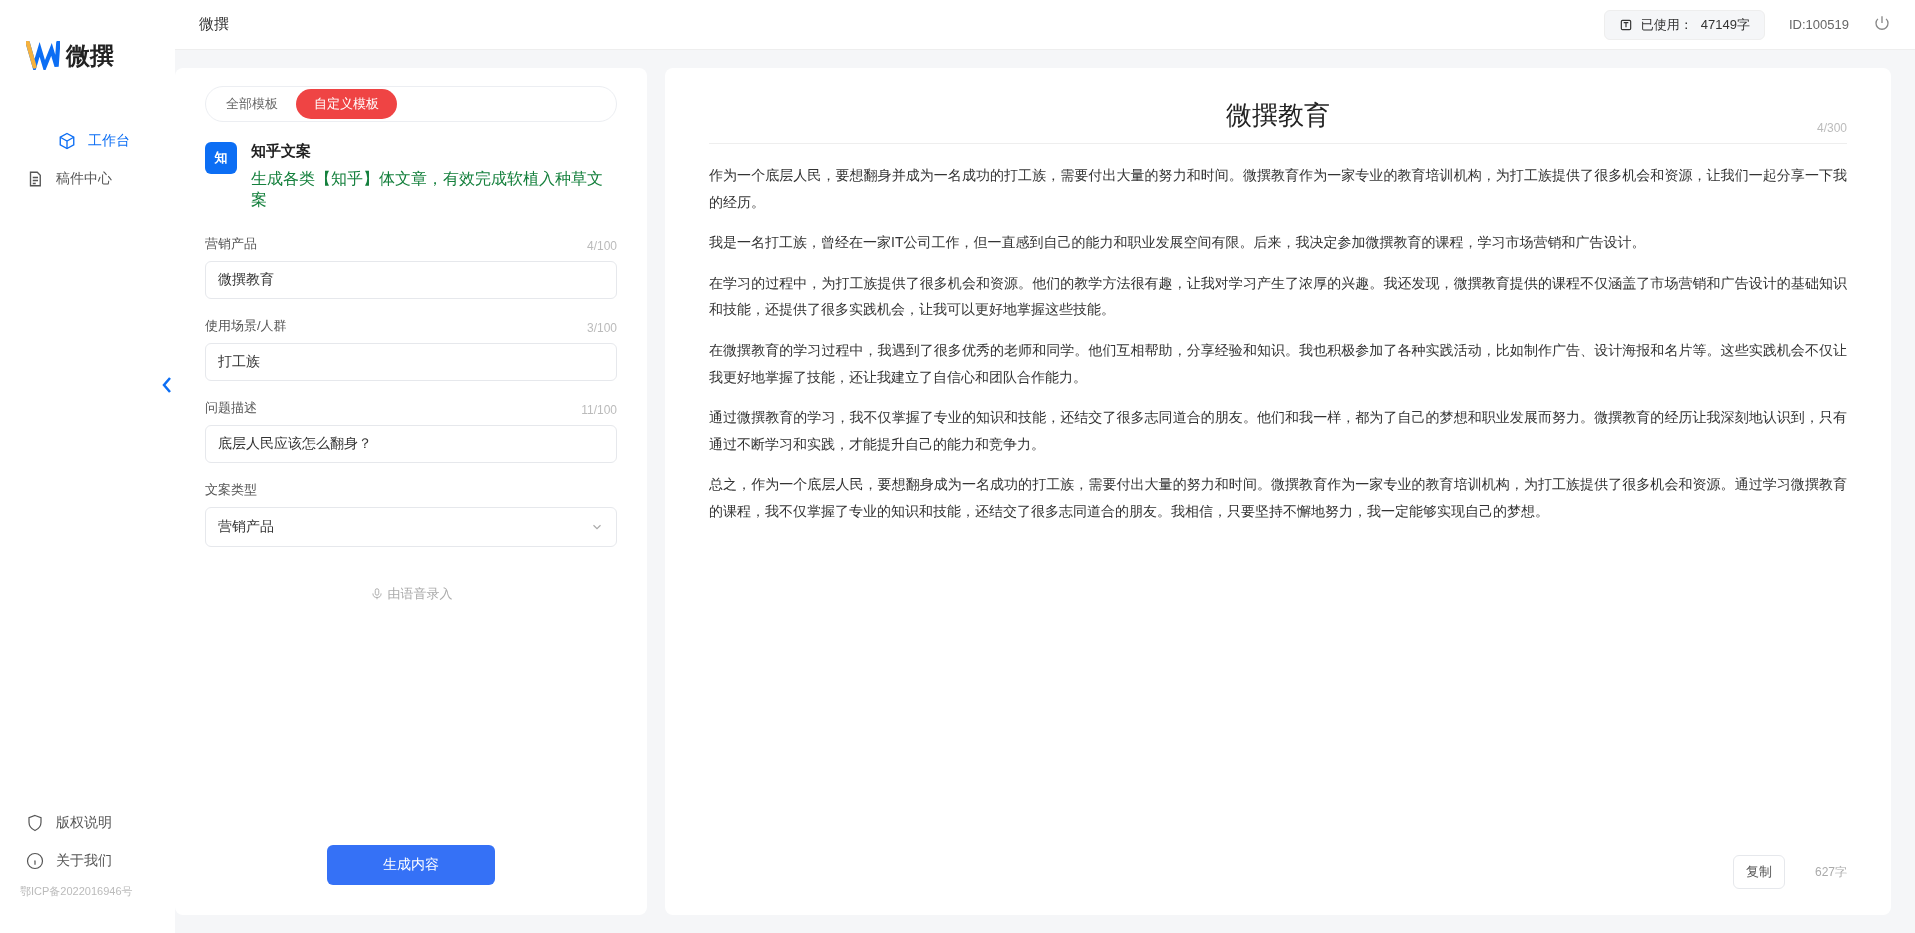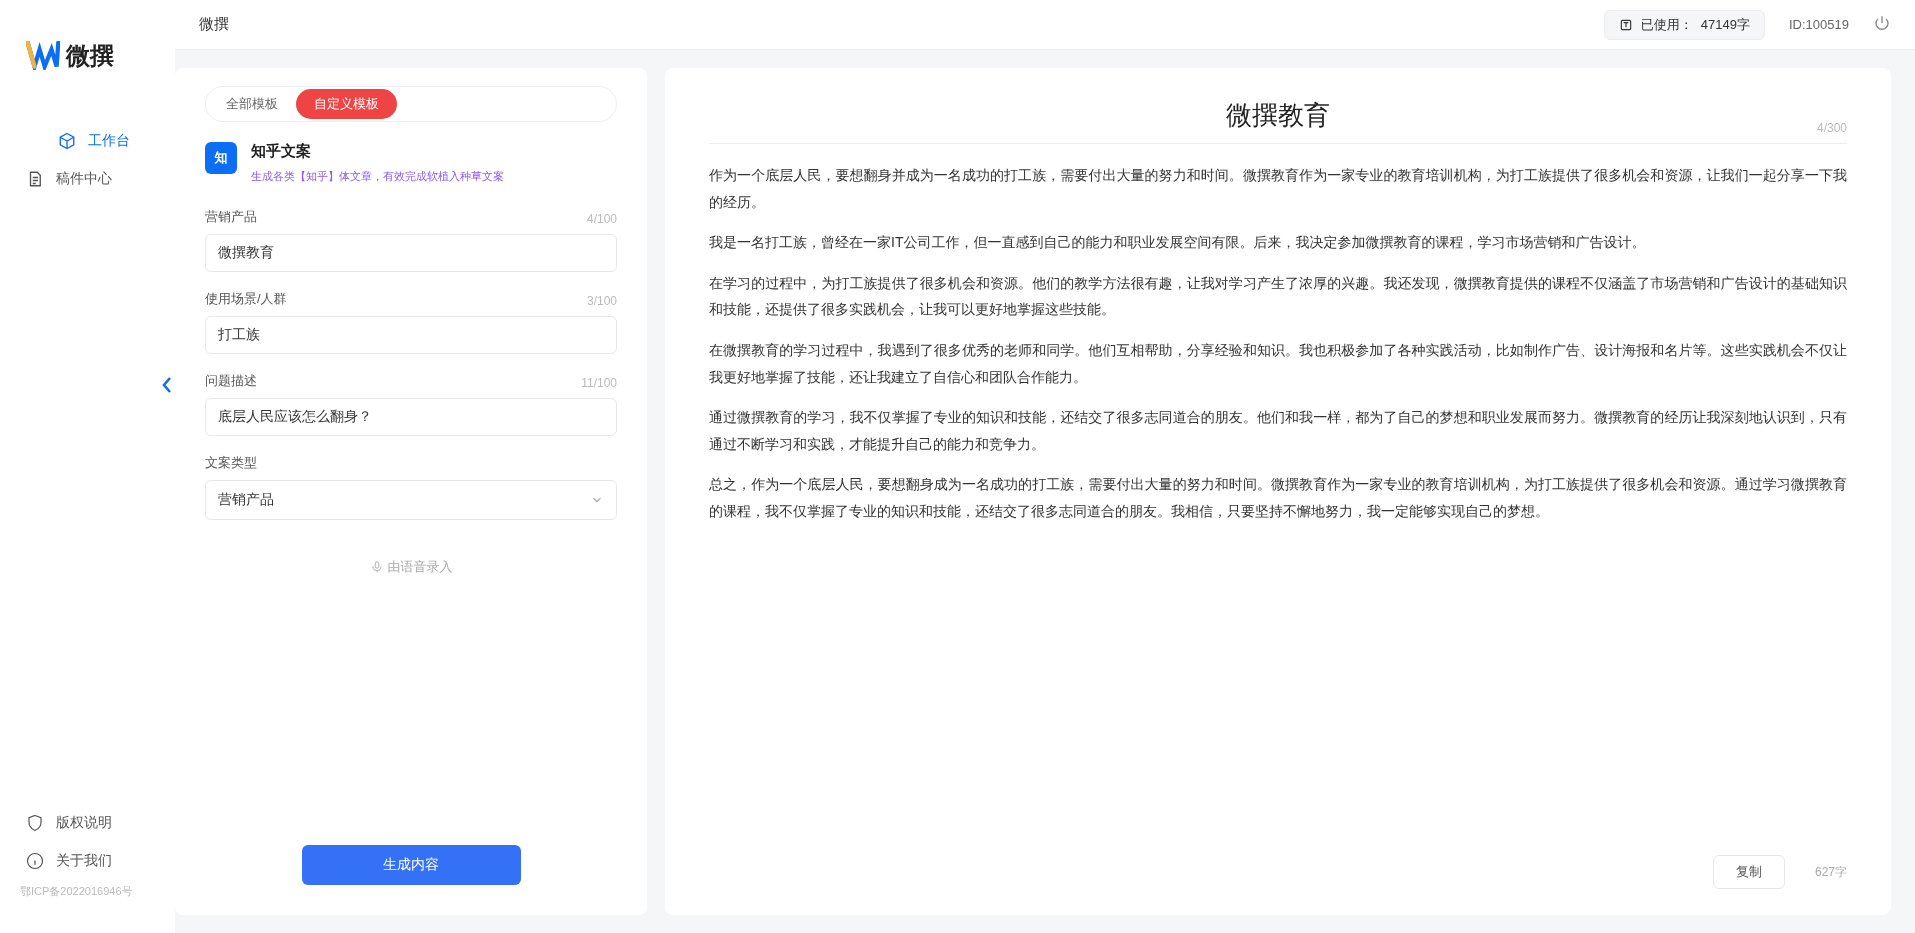--- a/index.html
+++ b/index.html
@@ -44,44 +44,44 @@
   .panel { background: #fff; border-radius: 8px; display: flex; flex-direction: column; }
   .panel-left { width: 472px; padding: 18px 30px 30px; }
   
   .tabs-pill { display: inline-flex; background: #fff; border: 1px solid #eceef2; border-radius: 999px; padding: 2px; margin-bottom: 20px; }
   .tab-pill { padding: 6px 18px; border-radius: 999px; font-size: 13px; cursor: pointer; color: #666; }
   .tab-pill.active { background: #ef4444; color: #fff; }
   
   .template-header { display: flex; gap: 14px; align-items: flex-start; margin-bottom: 24px; }
   .zhihu-badge { width: 32px; height: 32px; border-radius: 6px; background: #0c6ef4; color: #fff; display: flex; align-items: center; justify-content: center; font-size: 13px; font-weight: 600; flex-shrink: 0;}
   .template-title { font-size: 15px; font-weight: 600; color: #222; margin-bottom: 8px; }
-  .template-desc { font-size: 11px; color: #8b5cf6; }
+  .template-desc { font-size: 16px; color: #15803d; }
   
   .field-block { margin-bottom: 18px; }
   .field-label-row { display: flex; justify-content: space-between; align-items: flex-end; margin-bottom: 8px; }
   .field-label { font-size: 13px; color: #555; }
   .field-counter { font-size: 12px; color: #bbb; }
   .field-input { width: 100%; border: 1px solid #e6e8ec; border-radius: 6px; padding: 10px 12px; font-size: 14px; color: #333; outline: none; background: #fff; font-family: inherit; }
   .field-select { width: 100%; border: 1px solid #e6e8ec; border-radius: 6px; padding: 10px 12px; font-size: 14px; color: #333; background: #fff; display:flex; justify-content:space-between; align-items:center; cursor:pointer;}
   .field-select svg{width:14px;height:14px;color:#aaa;}
   
   .voice-hint { text-align: center; font-size: 13px; color: #aaa; margin-top: 20px; display:flex; align-items:center; justify-content:center; gap:4px;}
   
-  .generate-btn { width: 219px; margin: 0 auto; padding: 11px 0; background: #3571f6; color: #fff; border: none; border-radius: 6px; font-size: 14px; cursor: pointer; display: block; margin-top: auto;}
+  .generate-btn { width: 168px; margin: 0 auto; padding: 11px 0; background: #3571f6; color: #fff; border: none; border-radius: 6px; font-size: 14px; cursor: pointer; display: block; margin-top: auto;}
   
   
   .panel-right { flex: 1; display: flex; flex-direction: column; padding: 30px 44px 26px; }
   .output-title-row { text-align: center; position: relative; margin-bottom: 6px; padding-bottom:4px;}
   .output-title { font-size: 26px; font-weight: 400; color: #222; font-family: "Songti SC", SimSun, serif;}
   .title-counter { position: absolute; right: 0; bottom: 2px; font-size: 12px; color: #bbb; }
   .title-underline { border-bottom:1px solid #eee; margin-bottom:18px;}
   .output-body { flex: 1; font-size: 14px; line-height: 1.9; color: #333; overflow-y: auto; text-align: justify;}
   .output-body p { margin-bottom: 14px; }
   .output-footer { display: flex; justify-content: flex-end; align-items: center; gap: 30px; margin-top: 16px; }
-  .copy-btn { border: 1px solid #e6e8ec; background: #fff; padding: 7px 22px; border-radius: 6px; font-size: 13px; cursor: pointer; color: #555; }
+  .copy-btn { border: 1px solid #e6e8ec; background: #fff; padding: 7px 12px; border-radius: 6px; font-size: 13px; cursor: pointer; color: #555; }
   .word-count { font-size: 12px; color: #aaa; }
 </style>
 </head>
 <body>
 
 <div class="app">
 
   <aside class="sidebar">
     <div class="logo-area">
       <span class="logo-icon">

